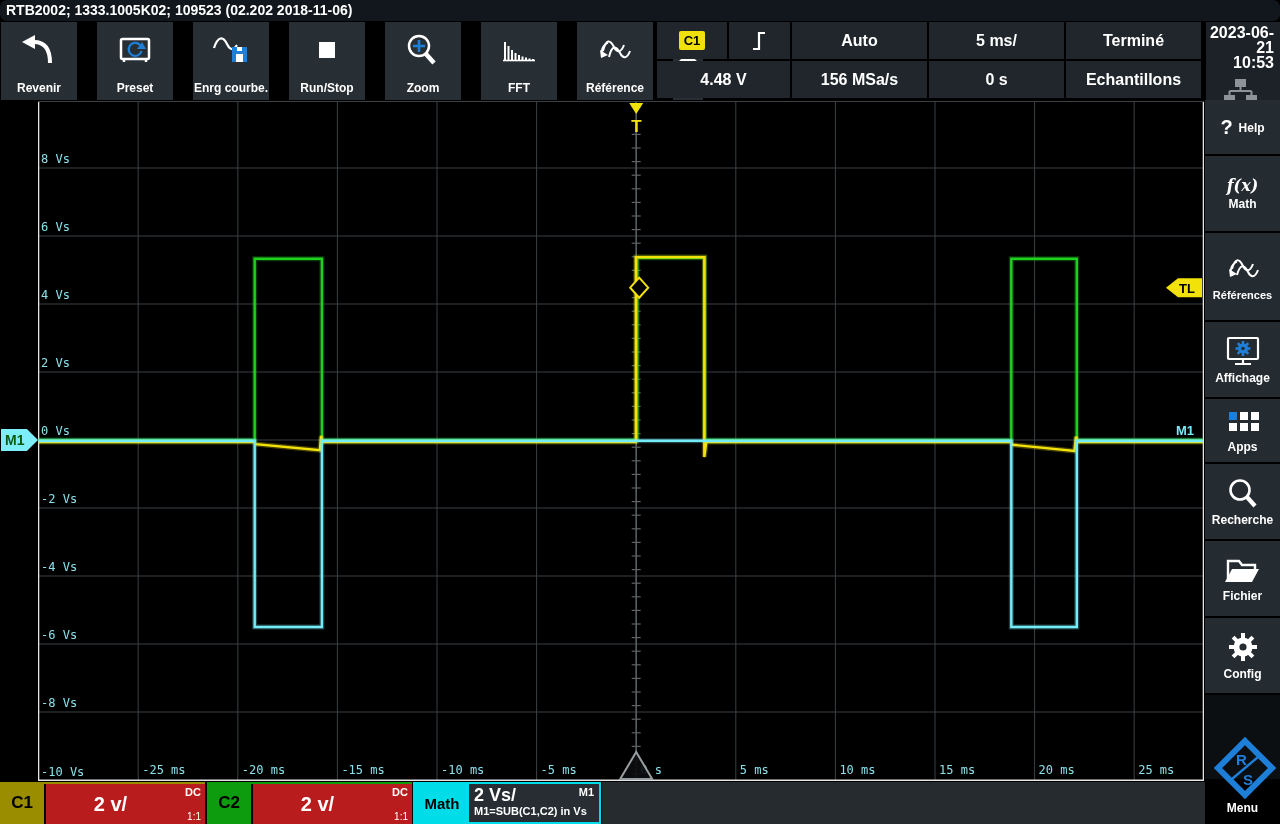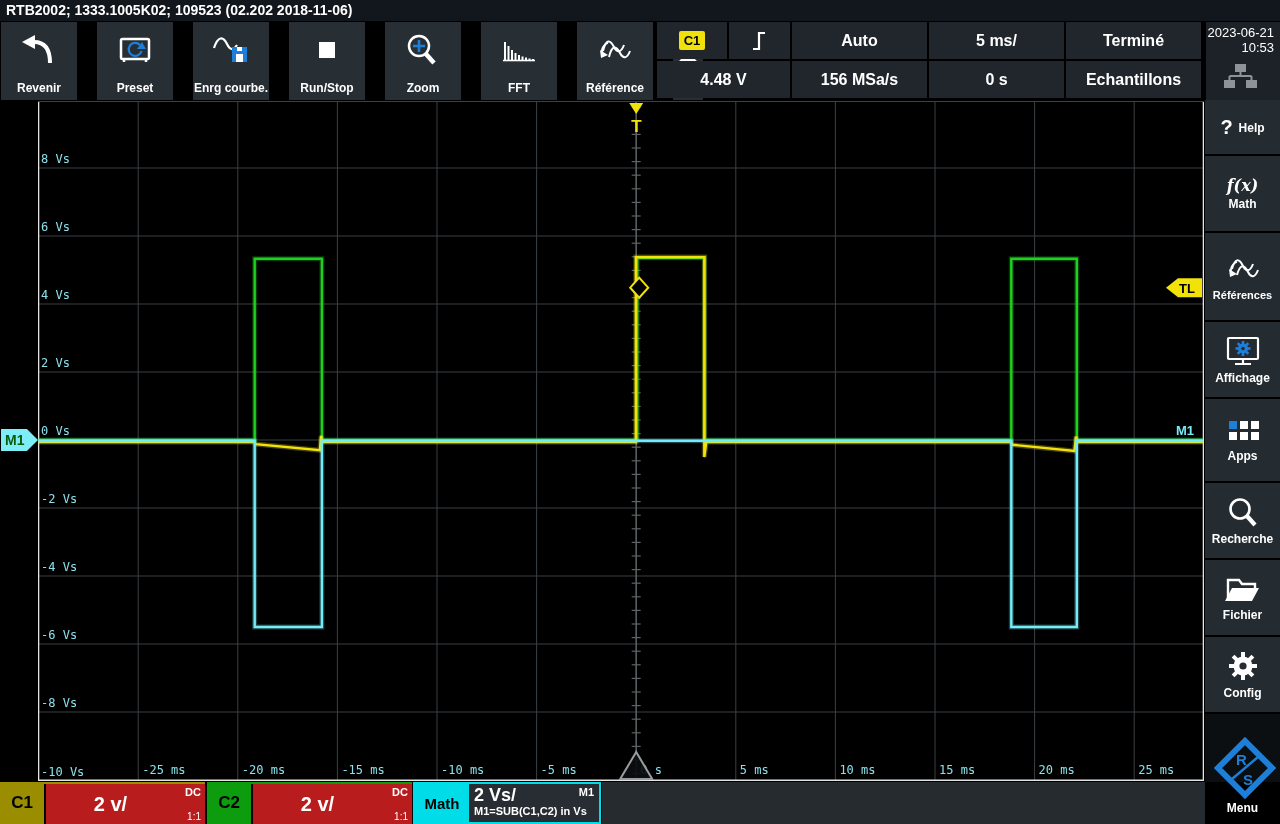--- a/index.html
+++ b/index.html
@@ -1,40 +1,40 @@
 <!DOCTYPE html>
 <html><head>
 <meta charset="utf-8">
 <style>
   html,body{margin:0;padding:0;background:#000;}
   .screen{position:relative;width:1280px;height:824px;background:#000;overflow:hidden;
           font-family:"Liberation Sans",sans-serif;color:#fff;}
   
   .titlebar{position:absolute;left:0;top:0;width:1280px;height:21px;background:#11171c;
-            font-size:14px;font-weight:bold;line-height:21px;padding-left:6px;box-sizing:border-box;}
+            font-size:14px;font-weight:bold;line-height:21px;padding-left:6px;box-sizing:border-box;border-radius:7px;}
   
   .toolbar{position:absolute;left:1px;top:22px;display:flex;gap:20px;}
   .tb{width:76px;height:78px;background:#272f35;display:flex;flex-direction:column;align-items:center;justify-content:flex-end;}
   .tb-icon{flex:1;display:flex;align-items:center;justify-content:center;width:100%;}
   .tb-label{font-size:12px;font-weight:bold;padding-bottom:5px;white-space:nowrap;}
   .tb.narrow{width:30px;}
   .tb.narrow .tb-icon{flex:1;}
   .tb-caret{font-size:8px;color:#cfd3d6;padding-bottom:4px;line-height:8px;}
   
   .trigbar{position:absolute;left:657px;top:22px;display:grid;
            grid-template-columns:70px 61px 135px 135px 135px;grid-template-rows:37px 37px;gap:2px;}
   .cell{background:#20262b;display:flex;align-items:center;justify-content:center;
         font-size:16px;font-weight:bold;}
   .cell.span2{grid-column:1 / span 2;}
   .src-badge{background:#f0e10a;color:#000;font-size:13px;font-weight:bold;
              padding:2px 5px;border-radius:2px;}
   
   .datecell{position:absolute;left:1206px;top:22px;width:74px;height:78px;background:#1c2227;
             box-sizing:border-box;padding:3px 6px 0 0;}
-  .dateline{font-size:13px;font-weight:normal;text-align:right;line-height:15px;}
+  .dateline{font-size:16px;font-weight:bold;text-align:right;line-height:15px;}
   .lanwrap{display:flex;justify-content:center;margin-top:8px;}
   
   .sidebar{position:absolute;left:1205px;top:100px;width:75px;}
   .sb{background:#242b31;width:75px;display:flex;flex-direction:column;align-items:center;
       justify-content:center;margin-bottom:2px;}
   .sb-label{font-size:12px;font-weight:bold;margin-top:2px;white-space:nowrap;}
   .sb-label.small{font-size:11px;}
   .sb-help{display:flex;align-items:center;gap:6px;font-size:13px;font-weight:bold;}
   .sb-q{font-size:20px;font-weight:bold;}
   .fx{font-family:"DejaVu Serif",serif;font-style:italic;font-size:16px;font-weight:bold;}
@@ -363,21 +363,21 @@
               <rect x="20.7" y="6" width="2.6" height="15" transform="rotate(45 22 13.5)"></rect>
               <rect x="20.7" y="6" width="2.6" height="15" transform="rotate(90 22 13.5)"></rect>
               <rect x="20.7" y="6" width="2.6" height="15" transform="rotate(135 22 13.5)"></rect>
               <circle cx="22" cy="13.5" r="5"></circle>
             </g>
             <circle cx="22" cy="13.5" r="1.8" fill="#242b31"></circle>
           </svg>
       </span>
       <div class="sb-label">Affichage</div>
     </div>
-    <div class="sb" style="height:82px">
+    <div class="sb" style="height:63px">
       <span>
         <svg width="44" height="30" viewBox="0 0 44 30">
             <rect x="8" y="4" width="8" height="8" fill="#1e7fd8"></rect>
             <rect x="19" y="4" width="8" height="8" fill="#fff"></rect>
             <rect x="30" y="4" width="8" height="8" fill="#fff"></rect>
             <rect x="8" y="15" width="8" height="8" fill="#fff"></rect>
             <rect x="19" y="15" width="8" height="8" fill="#fff"></rect>
             <rect x="30" y="15" width="8" height="8" fill="#fff"></rect>
           </svg>
       </span>

